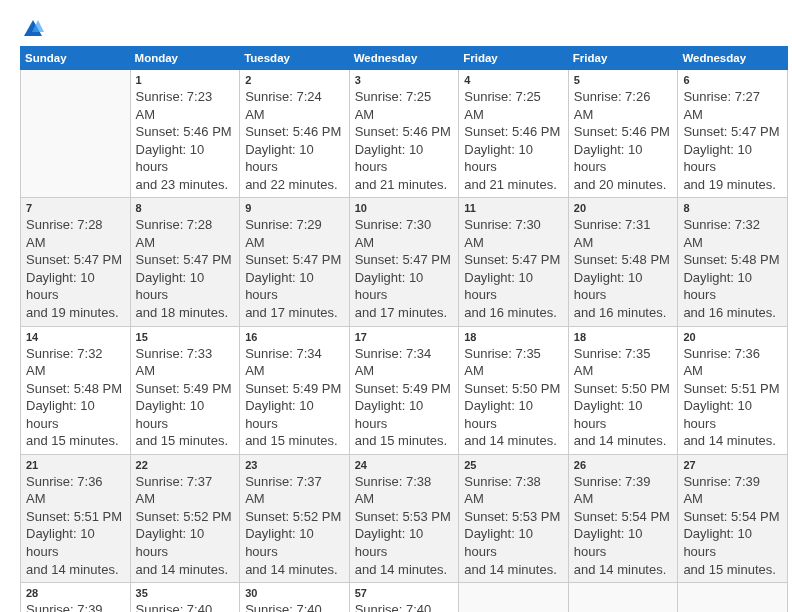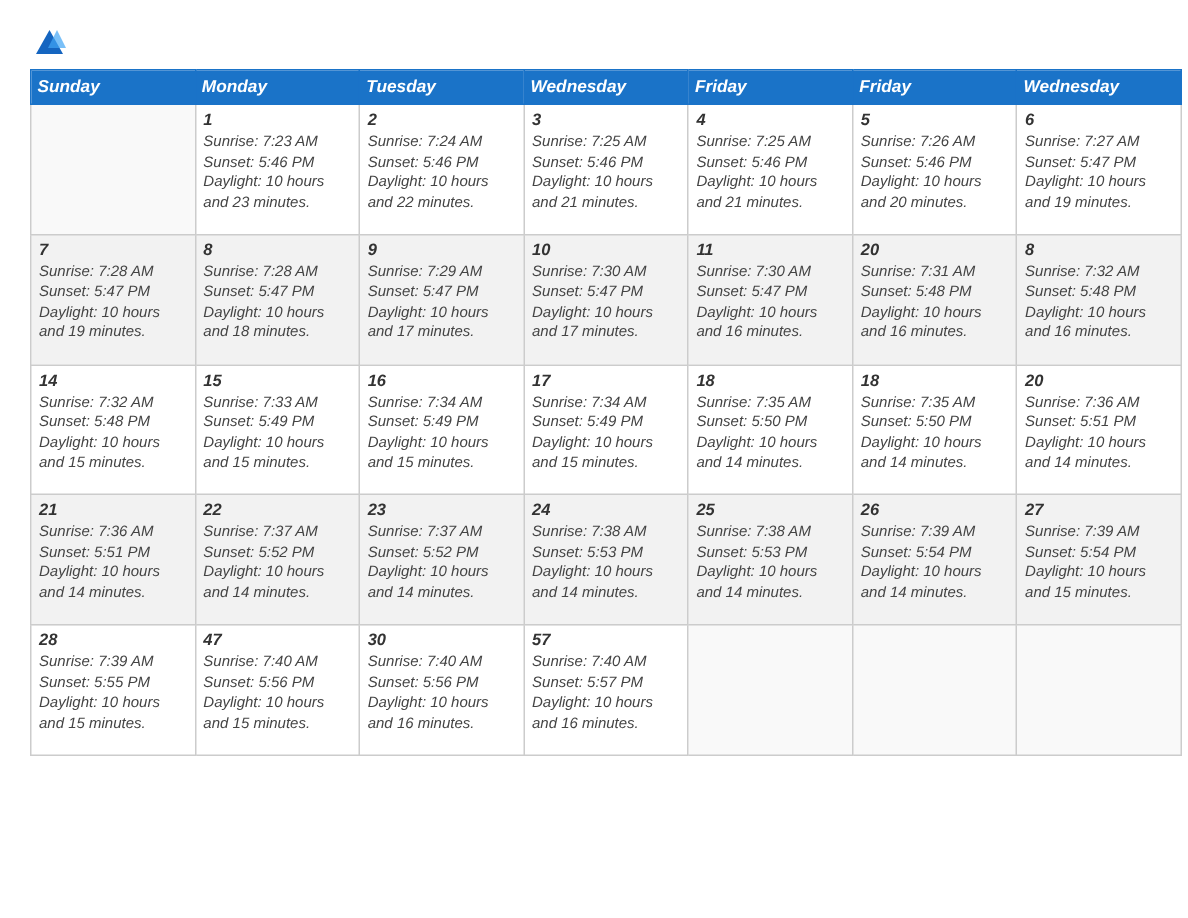--- a/index.html
+++ b/index.html
@@ -9,21 +9,20 @@
       width: 792px;
       height: 612px;
       overflow: hidden;
     }
     .page {
       width: 792px;
       height: 516px;
       padding: 18px 4px 12px 20px;
       display: flex;
       flex-direction: column;
-      font-style: italic;
     }
     .header {
       display: flex;
       justify-content: space-between;
       align-items: flex-start;
       margin-bottom: 10px;
     }
     .logo {
       display: flex;
       flex-direction: column;
@@ -82,21 +81,21 @@
     .calendar td.empty {
       background: #f9f9f9;
     }
     .day-num {
       font-size: 11px;
       font-weight: bold;
       display: block;
       margin-bottom: 2px;
     }
     .cell-text {
-      font-size: 10px;
+      font-size: 13px;
       line-height: 1.35;
       color: #444;
     }
     .shaded {
       background-color: #f2f2f2;
     }
   </style>
 </head>
 <body>
 
@@ -247,21 +246,21 @@
             <span class="day-num">27</span>
             <div class="cell-text">Sunrise: 7:39 AM<br>Sunset: 5:54 PM<br>Daylight: 10 hours<br>and 15 minutes.</div>
           </td>
         </tr>
         <tr>
           <td>
             <span class="day-num">28</span>
             <div class="cell-text">Sunrise: 7:39 AM<br>Sunset: 5:55 PM<br>Daylight: 10 hours<br>and 15 minutes.</div>
           </td>
           <td>
-            <span class="day-num">47</span>
+            <span class="day-num">35</span>
             <div class="cell-text">Sunrise: 7:40 AM<br>Sunset: 5:56 PM<br>Daylight: 10 hours<br>and 15 minutes.</div>
           </td>
           <td>
             <span class="day-num">30</span>
             <div class="cell-text">Sunrise: 7:40 AM<br>Sunset: 5:56 PM<br>Daylight: 10 hours<br>and 16 minutes.</div>
           </td>
           <td>
             <span class="day-num">57</span>
             <div class="cell-text">Sunrise: 7:40 AM<br>Sunset: 5:57 PM<br>Daylight: 10 hours<br>and 16 minutes.</div>
           </td>

